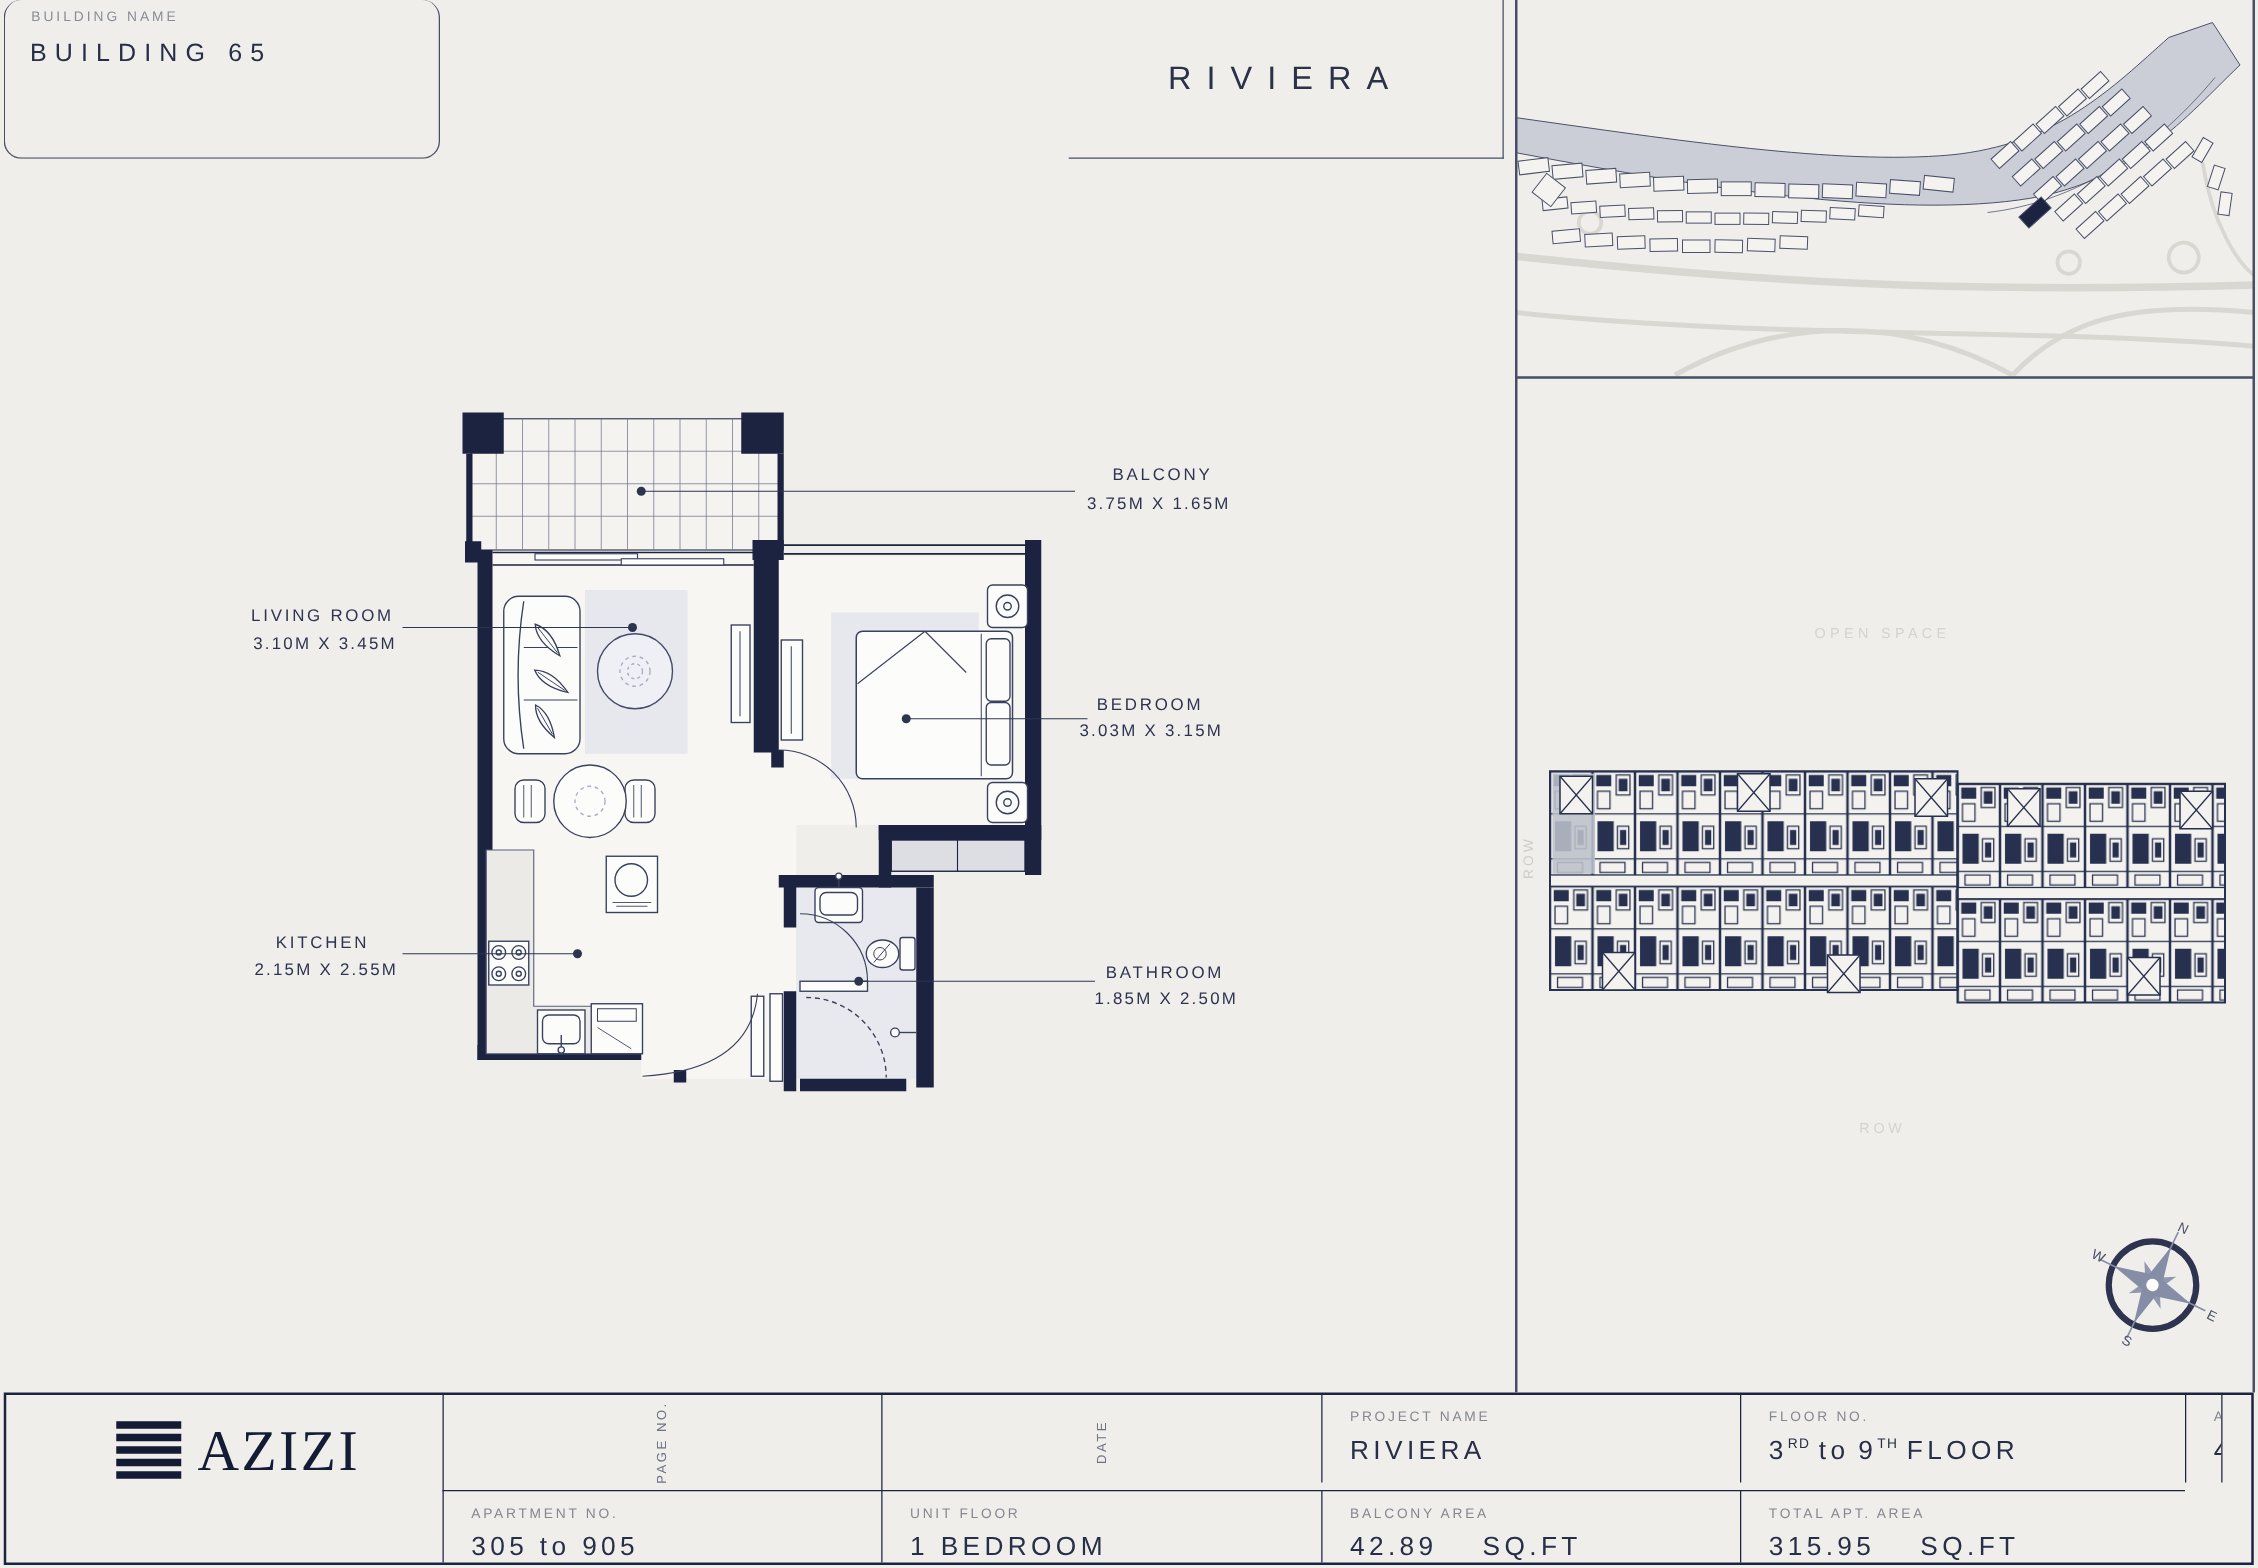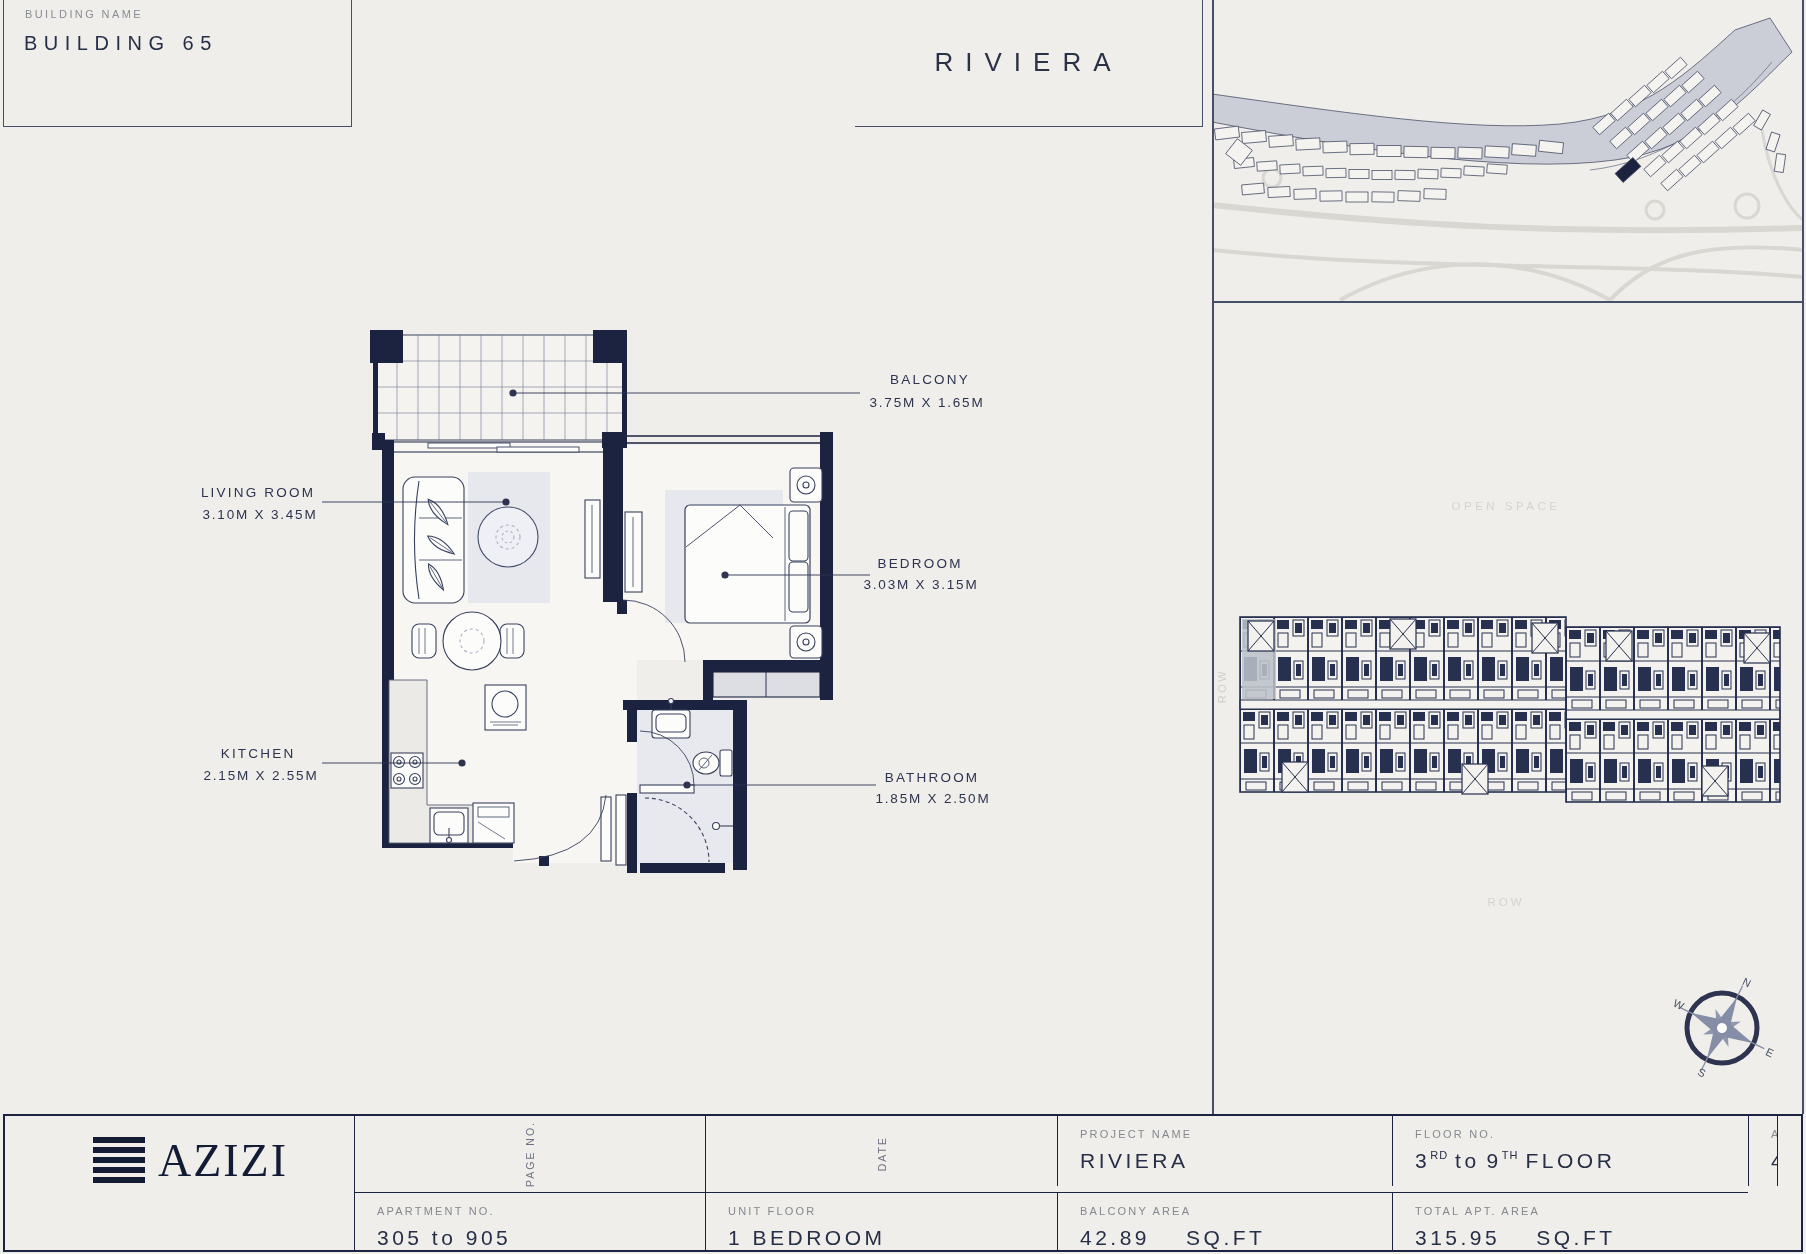--- a/index.html
+++ b/index.html
@@ -37,21 +37,21 @@
              border-left:1.5px solid #1c2340;}
   .vert-text{writing-mode:vertical-rl;transform:rotate(180deg);font-size:10.5px;
              letter-spacing:2px;color:#6d7285;white-space:nowrap;}
   svg text{font-family:"Liberation Sans","DejaVu Sans",sans-serif;}
 </style>
 </head>
 <body>
 
 <div class="page">
 
-  <div class="hbox first" style="left:3px;width:349px;">
+  <div class="hbox first" style="left:3px;width:349px;border-radius:14px;">
     <div class="hlabel">BUILDING NAME</div>
     <div class="hvalue">BUILDING 65</div>
   </div>
   <div class="hbox" style="left:855px;width:348px;">
     <div class="htitle">RIVIERA</div>
   </div>
 
   <svg style="position:absolute;left:180px;top:310px;" width="830" height="590" viewBox="180 310 830 590">
 
     <g>

